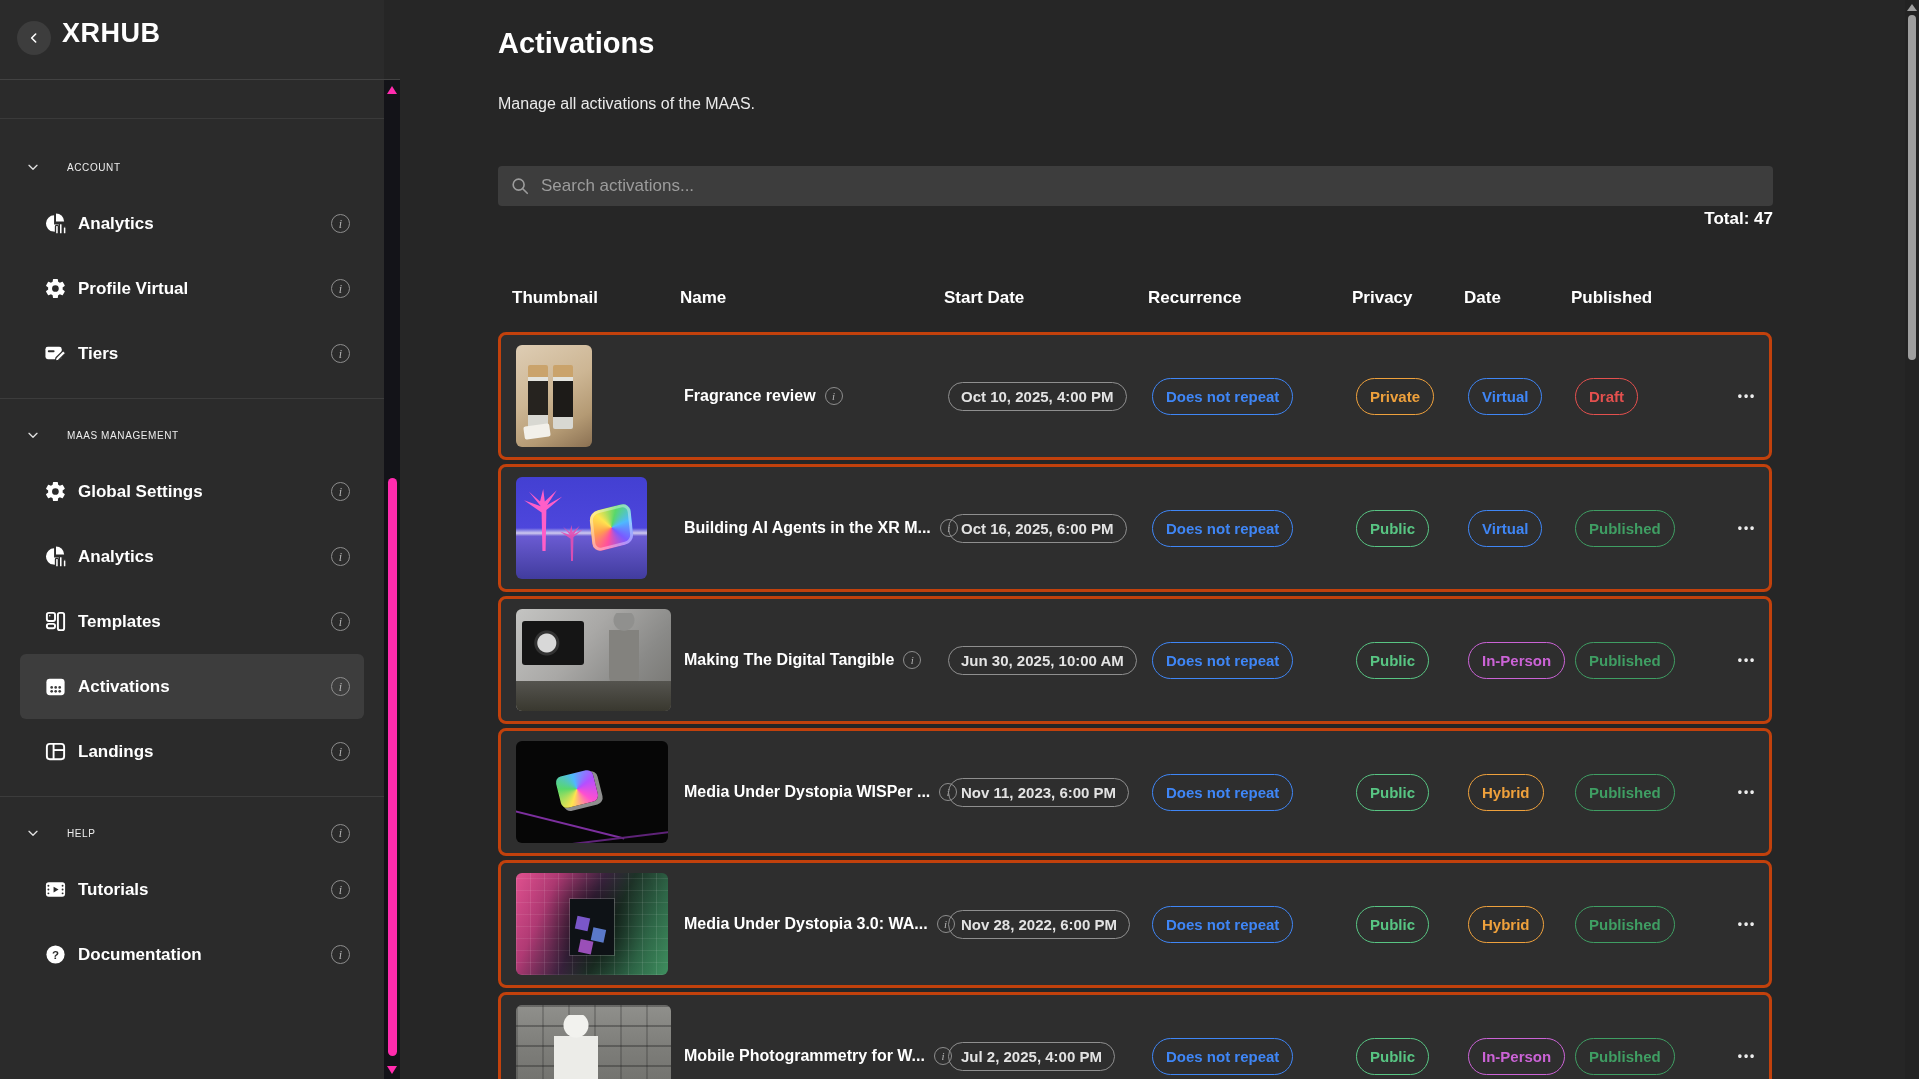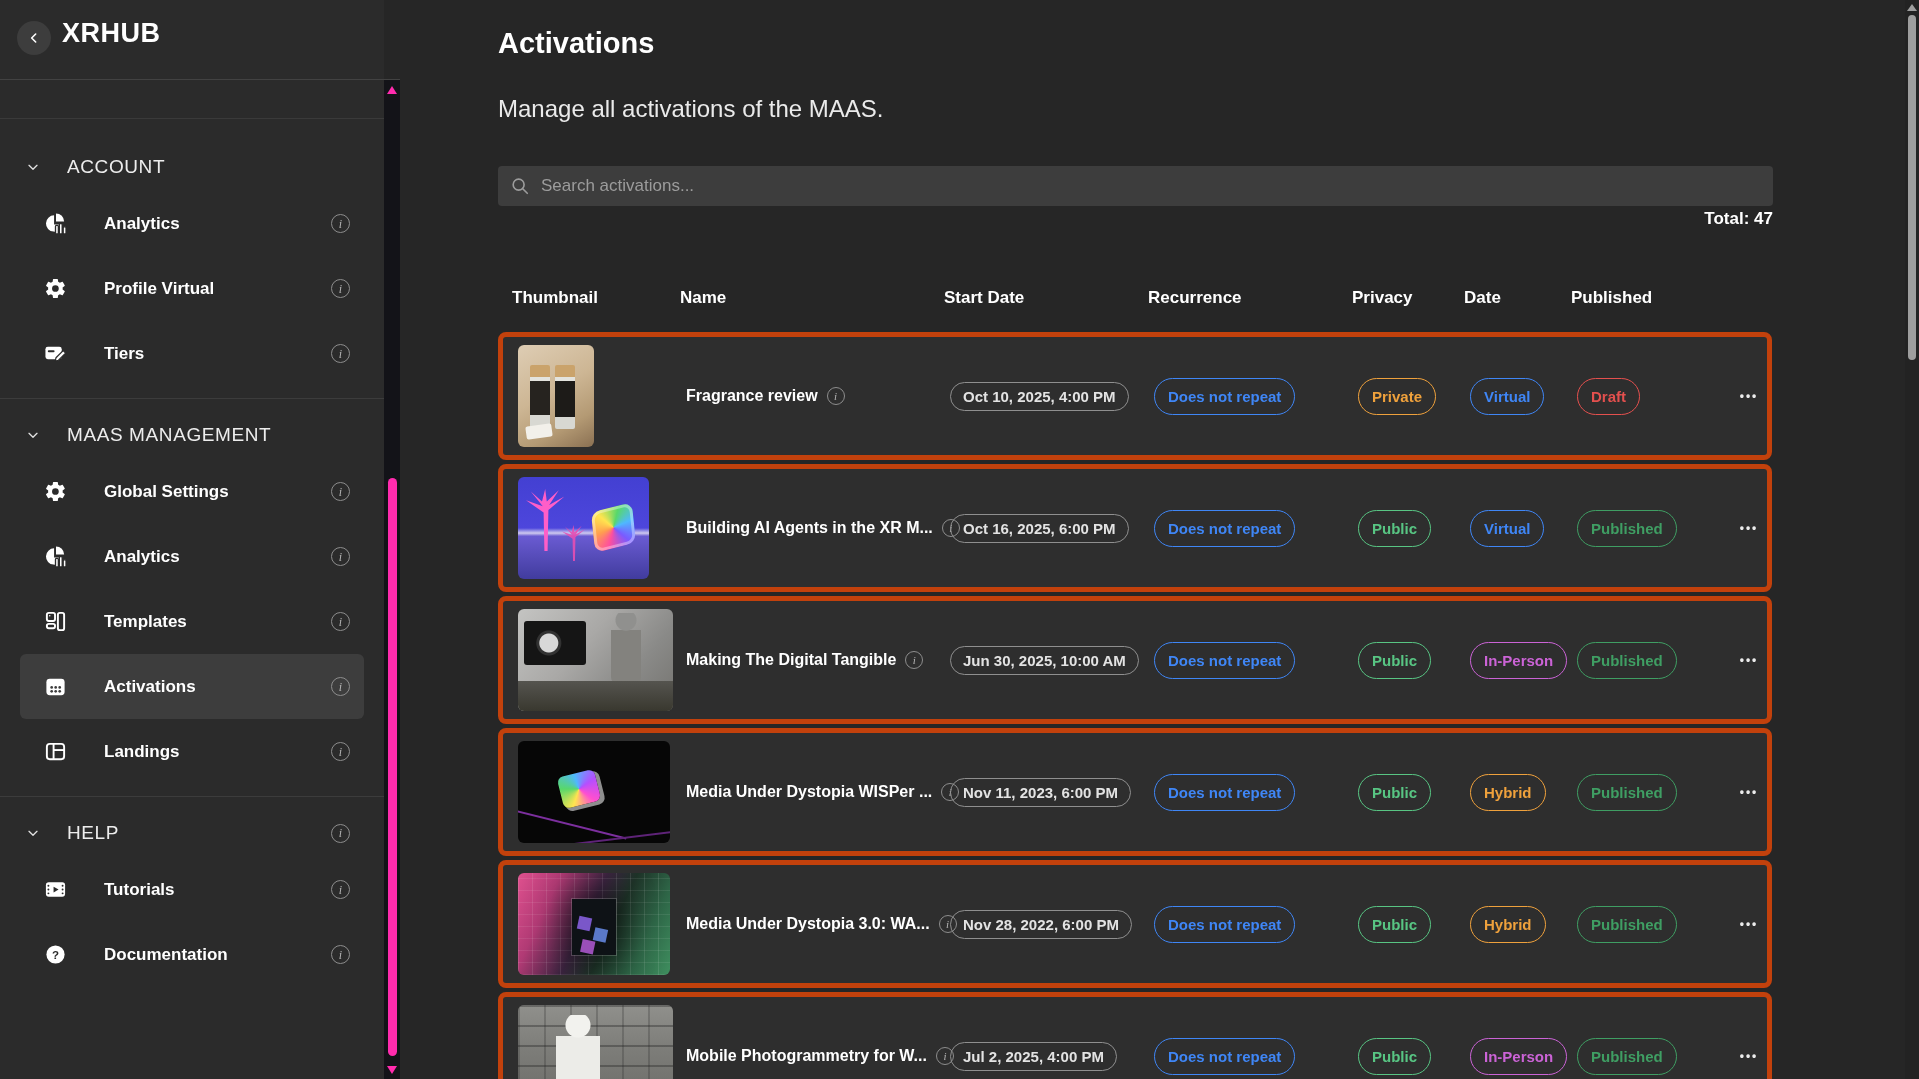--- a/index.html
+++ b/index.html
@@ -13,55 +13,55 @@
   .sidebar-header{position:relative;height:79px;}
   .back-btn{position:absolute;left:17px;top:21px;width:34px;height:34px;border-radius:50%;
     background:#3d3d3d;display:flex;align-items:center;justify-content:center;cursor:pointer;}
   .app-title{position:absolute;left:62px;top:18px;font-size:27px;font-weight:700;letter-spacing:.5px;}
   .sb-divider-top{position:absolute;left:0;top:79px;width:400px;height:1px;background:#424242;z-index:5;}
   .sb-divider-nav{position:absolute;left:0;top:118px;width:384px;height:1px;background:#3a3a3a;}
   .nav{position:absolute;left:0;top:119px;width:384px;}
   .nav-pad{height:24px;}
   .section-header{height:48px;display:flex;align-items:center;padding-left:25px;position:relative;cursor:pointer;}
   .chev{width:16px;height:16px;display:inline-flex;margin-right:26px;flex:none;}
-  .section-label{font-size:19px;letter-spacing:.6px;color:#ededed;}
+  .section-label{font-size:10px;letter-spacing:.6px;color:#ededed;}
   .nav-item{height:65px;margin:0 20px;display:flex;align-items:center;padding-left:24px;
     position:relative;border-radius:6px;cursor:pointer;}
   .nav-item.active{background:#3d3d3d;}
   .nav-icon{width:23px;height:23px;display:inline-flex;flex:none;}
-  .nav-label{margin-left:37px;font-size:17px;font-weight:600;color:#fff;}
+  .nav-label{margin-left:11px;font-size:17px;font-weight:600;color:#fff;}
   .info{width:19px;height:19px;border-radius:50%;border:1.5px solid #8d8d8d;color:#b5b5b5;
     display:inline-flex;align-items:center;justify-content:center;box-sizing:border-box;
     font-family:"Liberation Serif",serif;font-style:italic;font-size:12px;line-height:1;flex:none;cursor:pointer;}
   .info::before{content:"i";}
   .nav-item .info{position:absolute;right:14px;}
   .section-header .info{position:absolute;right:34px;}
   .sb-section-divider{height:1px;background:#3c3c3c;margin:12px 0;}
   
   .sb-scroll{position:absolute;left:384px;top:80px;width:16px;height:999px;background:#131318;}
   .sb-arrow{position:absolute;left:3px;width:0;height:0;border-left:5px solid transparent;border-right:5px solid transparent;}
   .sb-arrow.up{top:6px;border-bottom:8px solid #ff2bae;}
   .sb-arrow.down{bottom:5px;border-top:8px solid #ff2bae;}
   .sb-thumb{position:absolute;left:4px;top:398px;width:9px;height:578px;background:#ff2bae;border-radius:5px;cursor:grab;}
   
   .main{position:absolute;left:400px;top:0;width:1519px;height:1079px;}
   .page-title{position:absolute;left:98px;top:27px;font-size:29px;font-weight:700;}
-  .page-subtitle{position:absolute;left:98px;top:95px;font-size:24px;color:#eaeaea;}
+  .page-subtitle{position:absolute;left:98px;top:95px;font-size:16px;color:#eaeaea;}
   .searchbar{position:absolute;left:98px;top:166px;width:1275px;height:40px;background:#3d3d3d;
     border-radius:4px;display:flex;align-items:center;box-sizing:border-box;padding:0 12px;}
   .searchbar svg{flex:none;margin-right:9px;}
   .searchbar input{flex:1;background:transparent;border:none;outline:none;color:#ffffff;
     font-size:17px;font-family:"Liberation Sans",sans-serif;}
   .searchbar input::placeholder{color:#9c9c9c;}
   .total{position:absolute;left:98px;top:209px;width:1275px;text-align:right;font-size:17px;font-weight:700;}
   .thead{position:absolute;left:96px;top:288px;width:1274px;display:grid;
     grid-template-columns:168px 264px 204px 204px 112px 107px 149px 46px;padding-left:16px;box-sizing:border-box;}
   .thead span{font-size:17px;font-weight:700;}
   .rows{position:absolute;left:98px;top:332px;width:1274px;}
-  .row-card{height:128px;margin-bottom:4px;background:#2e2e2e;border:5px solid #c2410c;border-radius:8px;
+  .row-card{height:128px;margin-bottom:4px;background:#2e2e2e;border:3px solid #c2410c;border-radius:8px;
     box-sizing:border-box;display:grid;grid-template-columns:168px 264px 204px 204px 112px 107px 149px 46px;
     align-items:center;padding-left:15px;cursor:pointer;}
   .cell{display:flex;align-items:center;min-width:0;}
   .row-name{font-size:16px;font-weight:700;color:#fff;white-space:nowrap;}
   .cell-name .info{margin-left:9px;width:18px;height:18px;font-size:11px;}
   .pill{display:inline-block;border:1.5px solid #8f8f8f;border-radius:999px;padding:9px 13px;
     font-size:15px;font-weight:700;color:#e3e3e3;white-space:nowrap;}
   .pill-date{font-weight:600;padding:5px 12px;}
   .dots{color:#ececec;font-size:12px;letter-spacing:2px;font-weight:700;cursor:pointer;}
   .dots::before{content:"\2022\2022\2022";}

